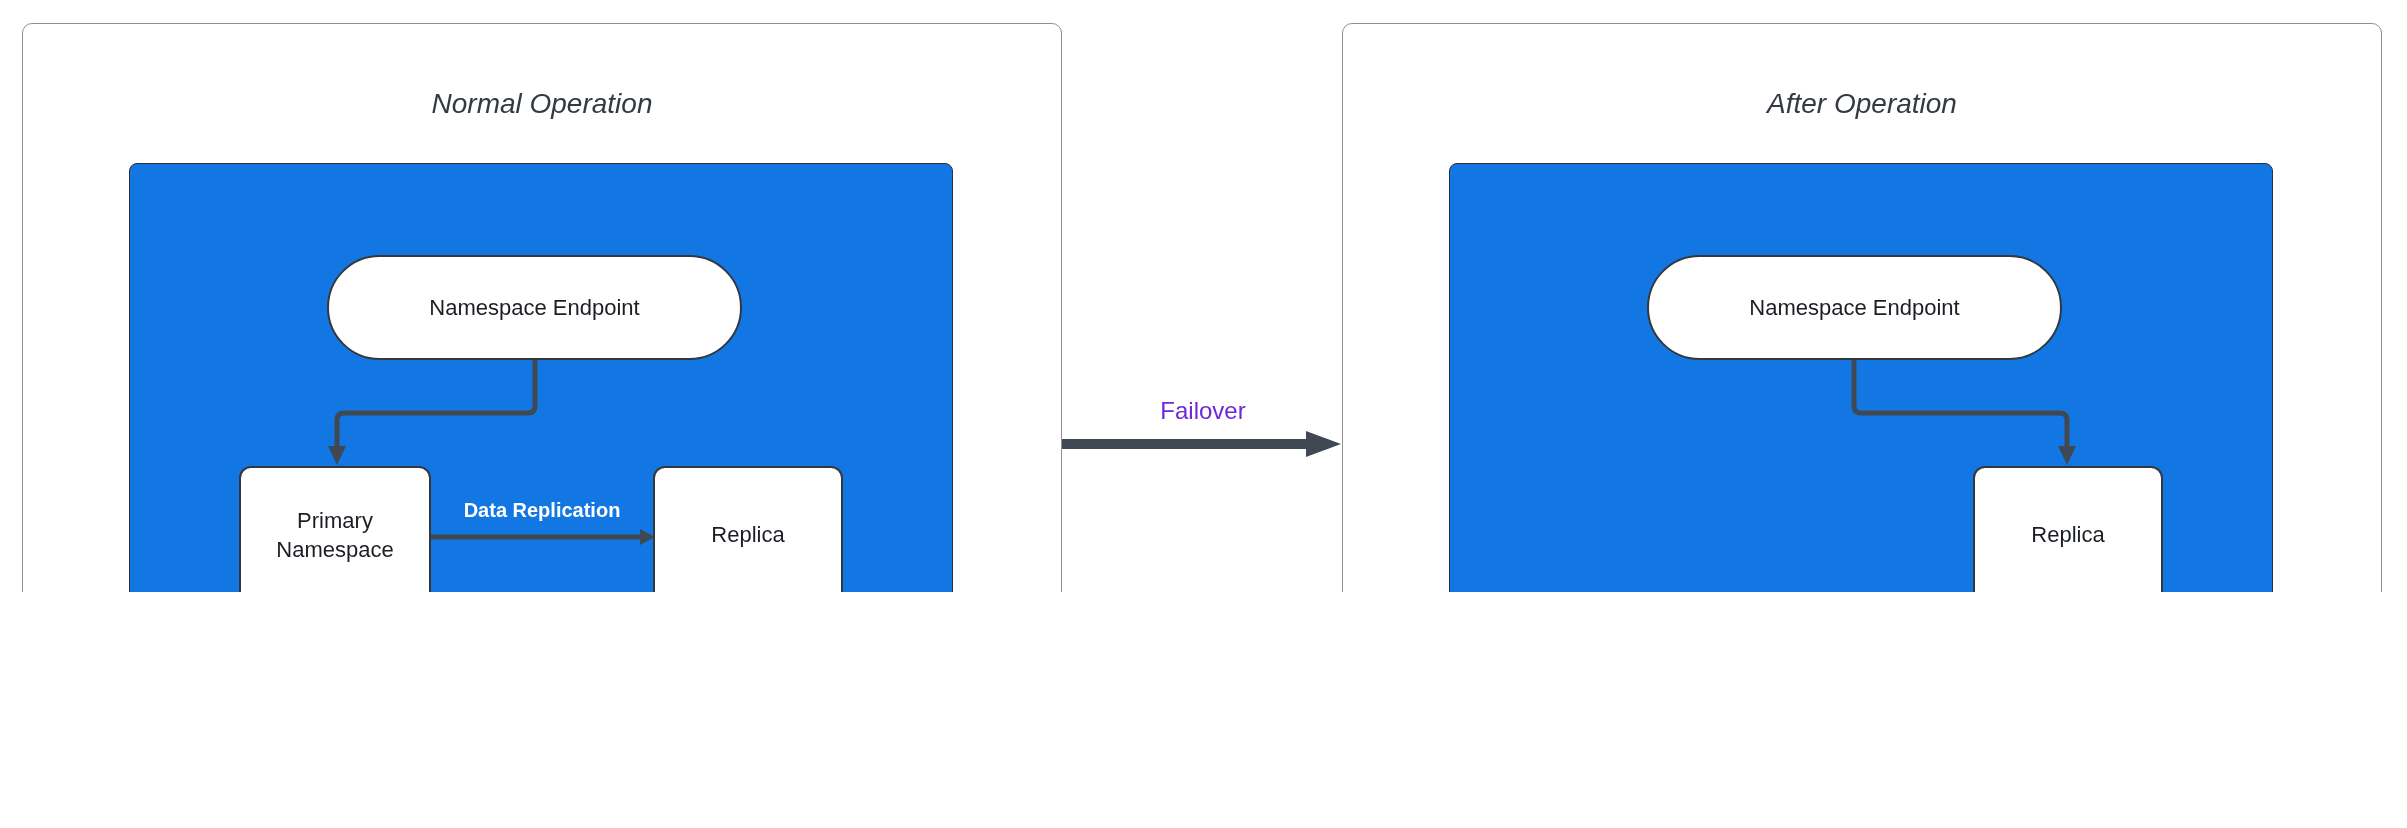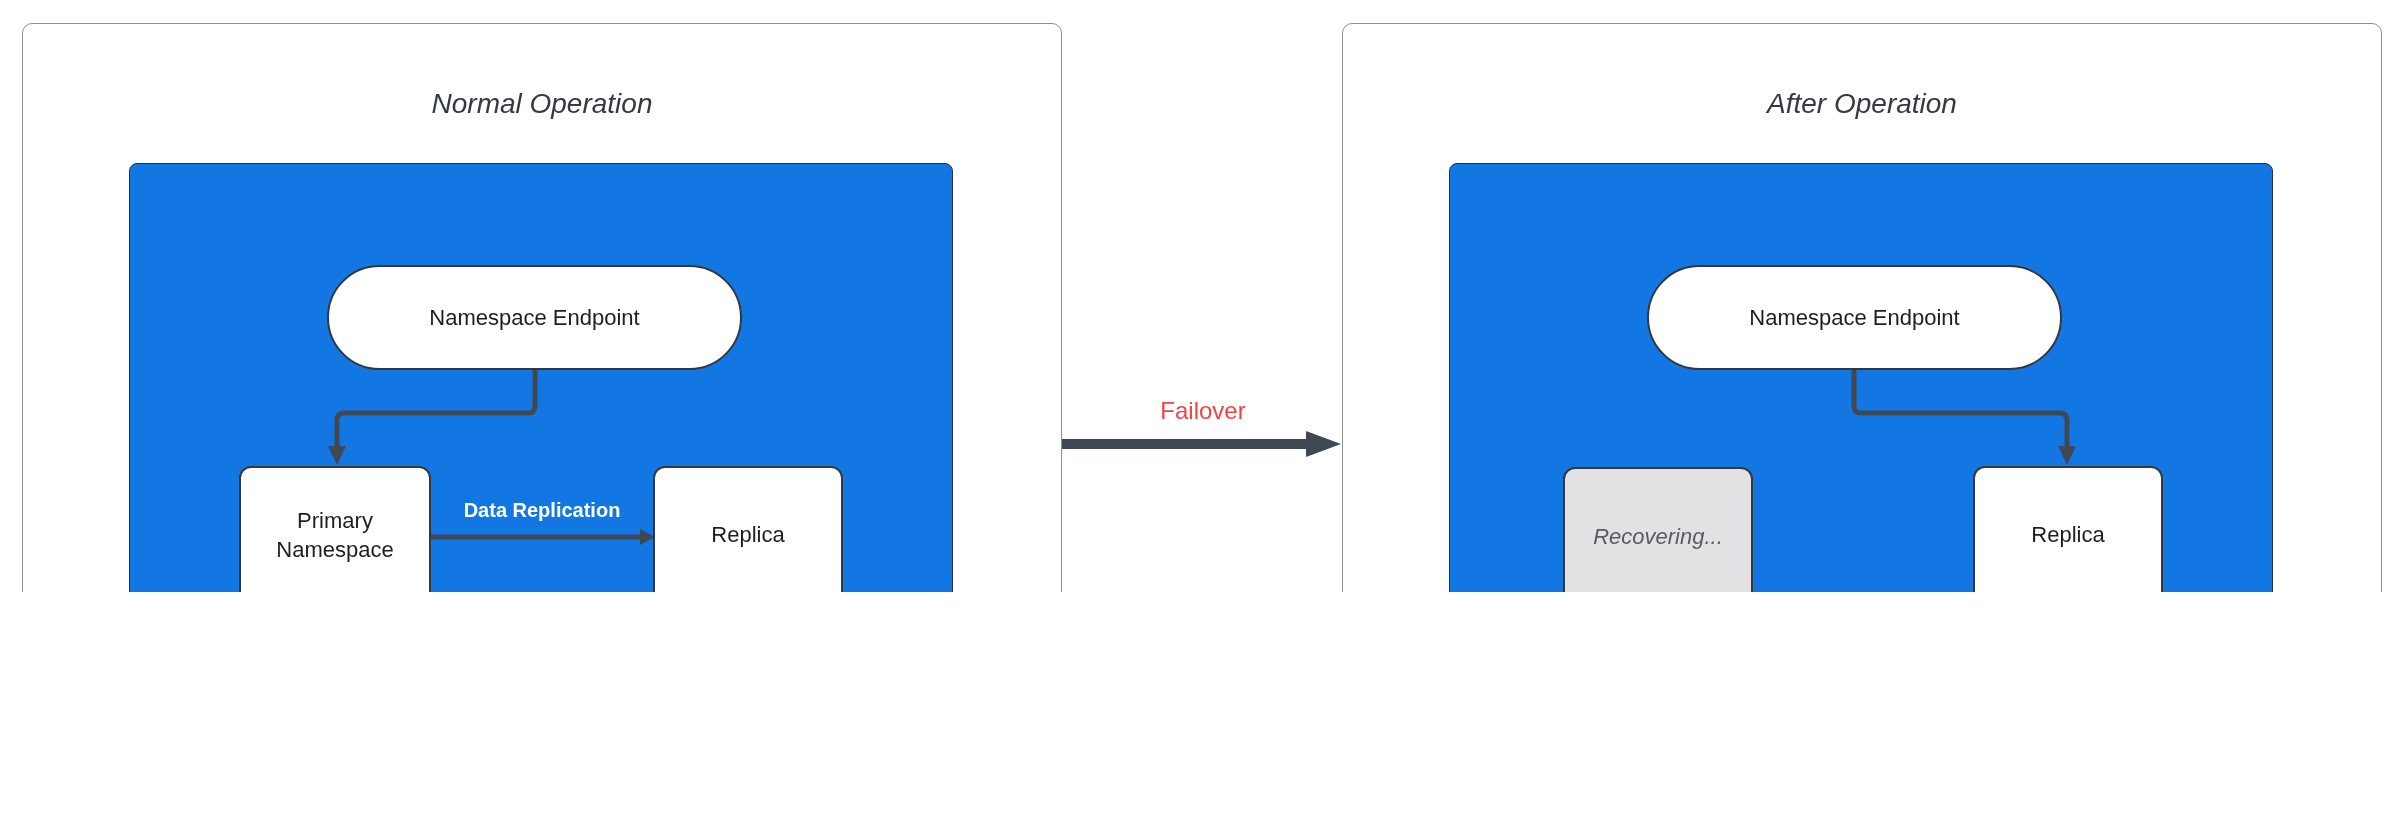--- a/index.html
+++ b/index.html
@@ -65,21 +65,21 @@
     background:var(--white);
     border:2px solid var(--node-border);
     box-sizing:border-box;
     color:var(--node-text);
     font-size:22px;
     line-height:1.32;
   }
   .pill{
     width:415px;height:105px;
     border-radius:52.5px;
-    left:327px;top:265px;
+    left:327px;top:255px;
   }
   .pill.right-pill{left:1647px;}
   .rect{
     width:192px;height:138px;
     border-radius:12px;
     top:466px;
   }
   .rect .wrap{max-width:150px;}
   .primary{left:239px;}
   .replica-left{left:653px;width:190px;}
@@ -98,21 +98,21 @@
     color:var(--white);
     font-weight:bold;
     font-size:20px;
     padding:2px 6px;
     white-space:nowrap;
   }
   .failover-label{
     position:absolute;
     left:1203px;top:411px;
     transform:translate(-50%,-50%);
-    color:#ef4444;
+    color:#6d28d9;
     font-size:24px;
     white-space:nowrap;
   }
 </style>
 </head>
 <body>
 
 <div class="stage">
 
   <div class="panel left">
@@ -150,20 +150,17 @@
   <div class="node rect replica-left">
     <span>Replica</span>
   </div>
   <div class="edge-label">Data Replication</div>
 
   <div class="failover-label">Failover</div>
 
   <div class="node pill right-pill">
     <span>Namespace Endpoint</span>
   </div>
-  <div class="node rect recovering">
-    <span>Recovering...</span>
-  </div>
   <div class="node rect replica-right">
     <span>Replica</span>
   </div>
 
 </div>
 
 </body></html>

